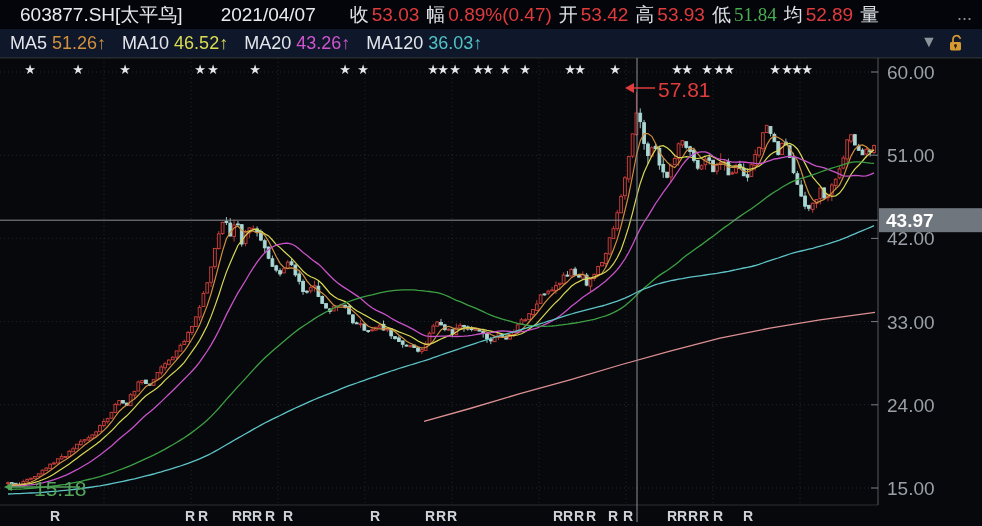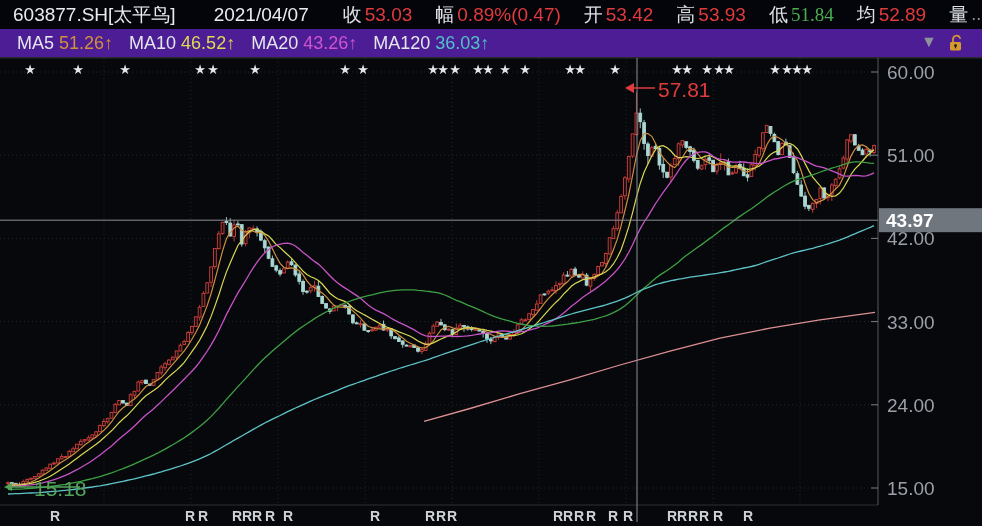--- a/index.html
+++ b/index.html
@@ -5,32 +5,32 @@
   html,body{margin:0;padding:0}
   body{
     width:982px;height:526px;position:relative;overflow:hidden;
     background:#07080b;font-family:"Liberation Sans",sans-serif;
     -webkit-font-smoothing:antialiased;
   }
   .quote-bar{
     position:absolute;top:0;left:0;width:982px;height:29px;z-index:3;
     background:#04050a;display:flex;align-items:center;
     font-size:19px;color:#e9ecef;white-space:nowrap;box-sizing:border-box;
-    padding-left:13px;
+    padding-left:20px;
   }
   .quote-bar .symbol{margin-right:38px}
   .quote-bar .qdate{margin-right:34px}
-  .qfields{display:flex;gap:23px}
+  .qfields{display:flex;gap:7px}
   .qf .lbl{color:#dde1e6;margin-right:3px}
   .more{margin-left:auto;padding-right:10px;color:#8d9298;font-size:18px}
   .ma-bar{
     position:absolute;top:29px;left:0;width:982px;height:29px;z-index:3;
-    background:#4c1d95;border-bottom:1px solid #26292e;box-sizing:border-box;
+    background:#0f172a;border-bottom:1px solid #26292e;box-sizing:border-box;
     display:flex;align-items:center;font-size:18px;color:#e3e6ea;
-    padding-left:17px;white-space:nowrap;
+    padding-left:10px;white-space:nowrap;
   }
   .ma-item{margin-right:16px}
   .ma250{position:absolute;left:650px;top:4px;z-index:1}
   .range{
     position:absolute;left:607px;top:4px;z-index:2;color:#eceef1;
     text-decoration:underline;cursor:pointer;background:transparent;
   }
   .dd{position:absolute;left:921px;top:4px;z-index:3;color:#8d939a;font-size:16px;cursor:pointer}
   .lock{position:absolute;left:948px;top:5px;z-index:3;cursor:pointer;line-height:0}
   svg.chart{position:absolute;top:0;left:0;z-index:1}

